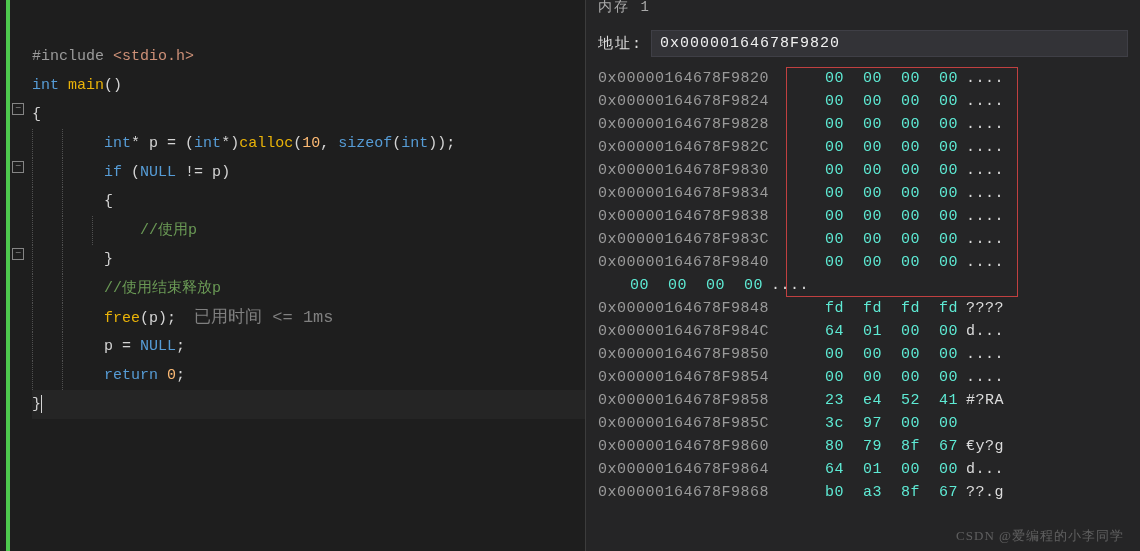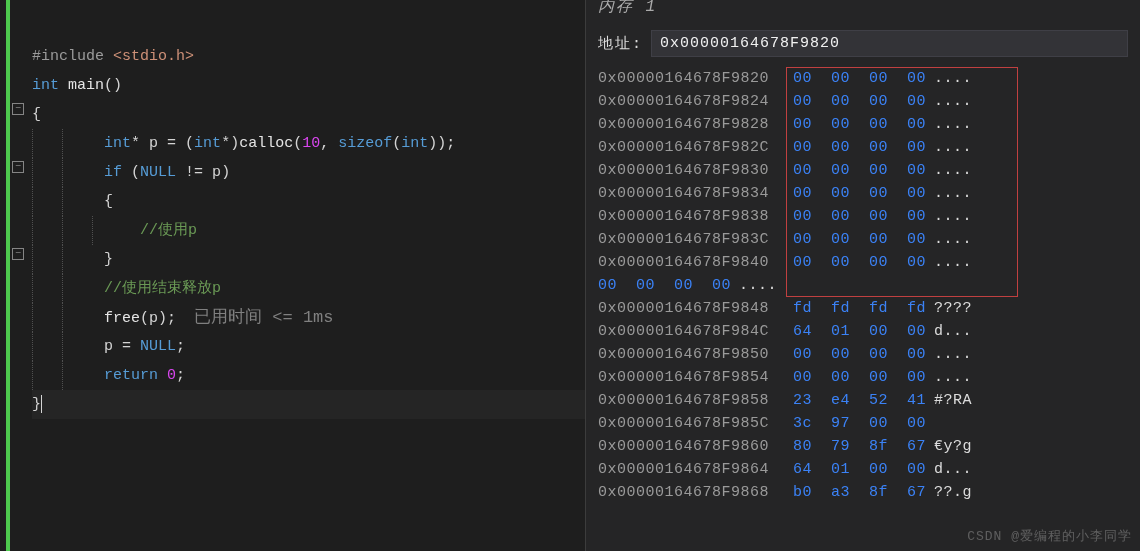--- a/index.html
+++ b/index.html
@@ -58,22 +58,22 @@
   position: absolute;
   left: 0;
   top: 0;
   bottom: 0;
   width: 0;
   border-left: 1px dotted #505050;
 }
 .kw { color: #569cd6; }
 .str { color: #ce9178; }
 .type { color: #569cd6; }
-.func { color: #e5e5e5; }
-.num { color: #d946ef; }
+.func { color: #eab308; }
+.num { color: #fdba74; }
 .comment { color: #6a9955; }
 .op { color: #d4d4d4; }
 .paren { color: #d4d4d4; }
 .inc { color: #9b9b9b; }
 .hint { color: #808080; font-size: 17px; }
 .caret-line {
   background: rgba(255,255,255,0.03);
 }
 .cursor {
   display: inline-block;
@@ -87,24 +87,23 @@
   background: #252526;
   border-left: 1px solid #3c3c3c;
   color: #b4b4b4;
   display: flex;
   flex-direction: column;
 }
 .mem-title-bar {
   height: 22px;
   padding-left: 12px;
   color: #aaaaaa;
-  font-size: 16px;
+  font-size: 14px;
   line-height: 14px;
   letter-spacing: 2px;
-  font-style: italic;
 }
 .mem-addr-bar {
   display: flex;
   align-items: center;
   padding: 8px 12px 10px 12px;
   gap: 8px;
 }
 .mem-addr-label {
   color: #dcdcdc;
   font-size: 15px;
@@ -126,35 +125,35 @@
 }
 .mem-row {
   display: flex;
   height: 23px;
   line-height: 23px;
   font-size: 15px;
   color: #c8c8c8;
   letter-spacing: 0.5px;
 }
 .mem-address { width: 195px; color: #9a9a9a; }
-.mem-bytes { width: 135px; color: #3b82f6; white-space: pre; }
+.mem-bytes { width: 135px; color: #5eead4; white-space: pre; margin-left: 32px; }
 .mem-ascii { width: 90px; color: #dcdcdc; white-space: pre; padding-left: 6px; }
 .red-box {
   position: absolute;
   border: 1px solid #c04040;
   pointer-events: none;
 }
 .watermark {
   position: absolute;
-  right: 8px;
+  right: 16px;
   bottom: 6px;
   color: rgba(200,200,200,0.35);
   font-size: 13px;
   letter-spacing: 1px;
-  font-family: Liberation Mono, monospace;
+  font-family: Liberation Serif, serif;
 }
 </style>
 </head>
 <body>
 
 <div class="code-panel">
   <div class="green-stripe"></div>
   <div class="code-gutter" id="fold-gutter">
       <div class="fold-icon" style="top: 103px;">−</div>
       <div class="fold-icon" style="top: 161px;">−</div>

